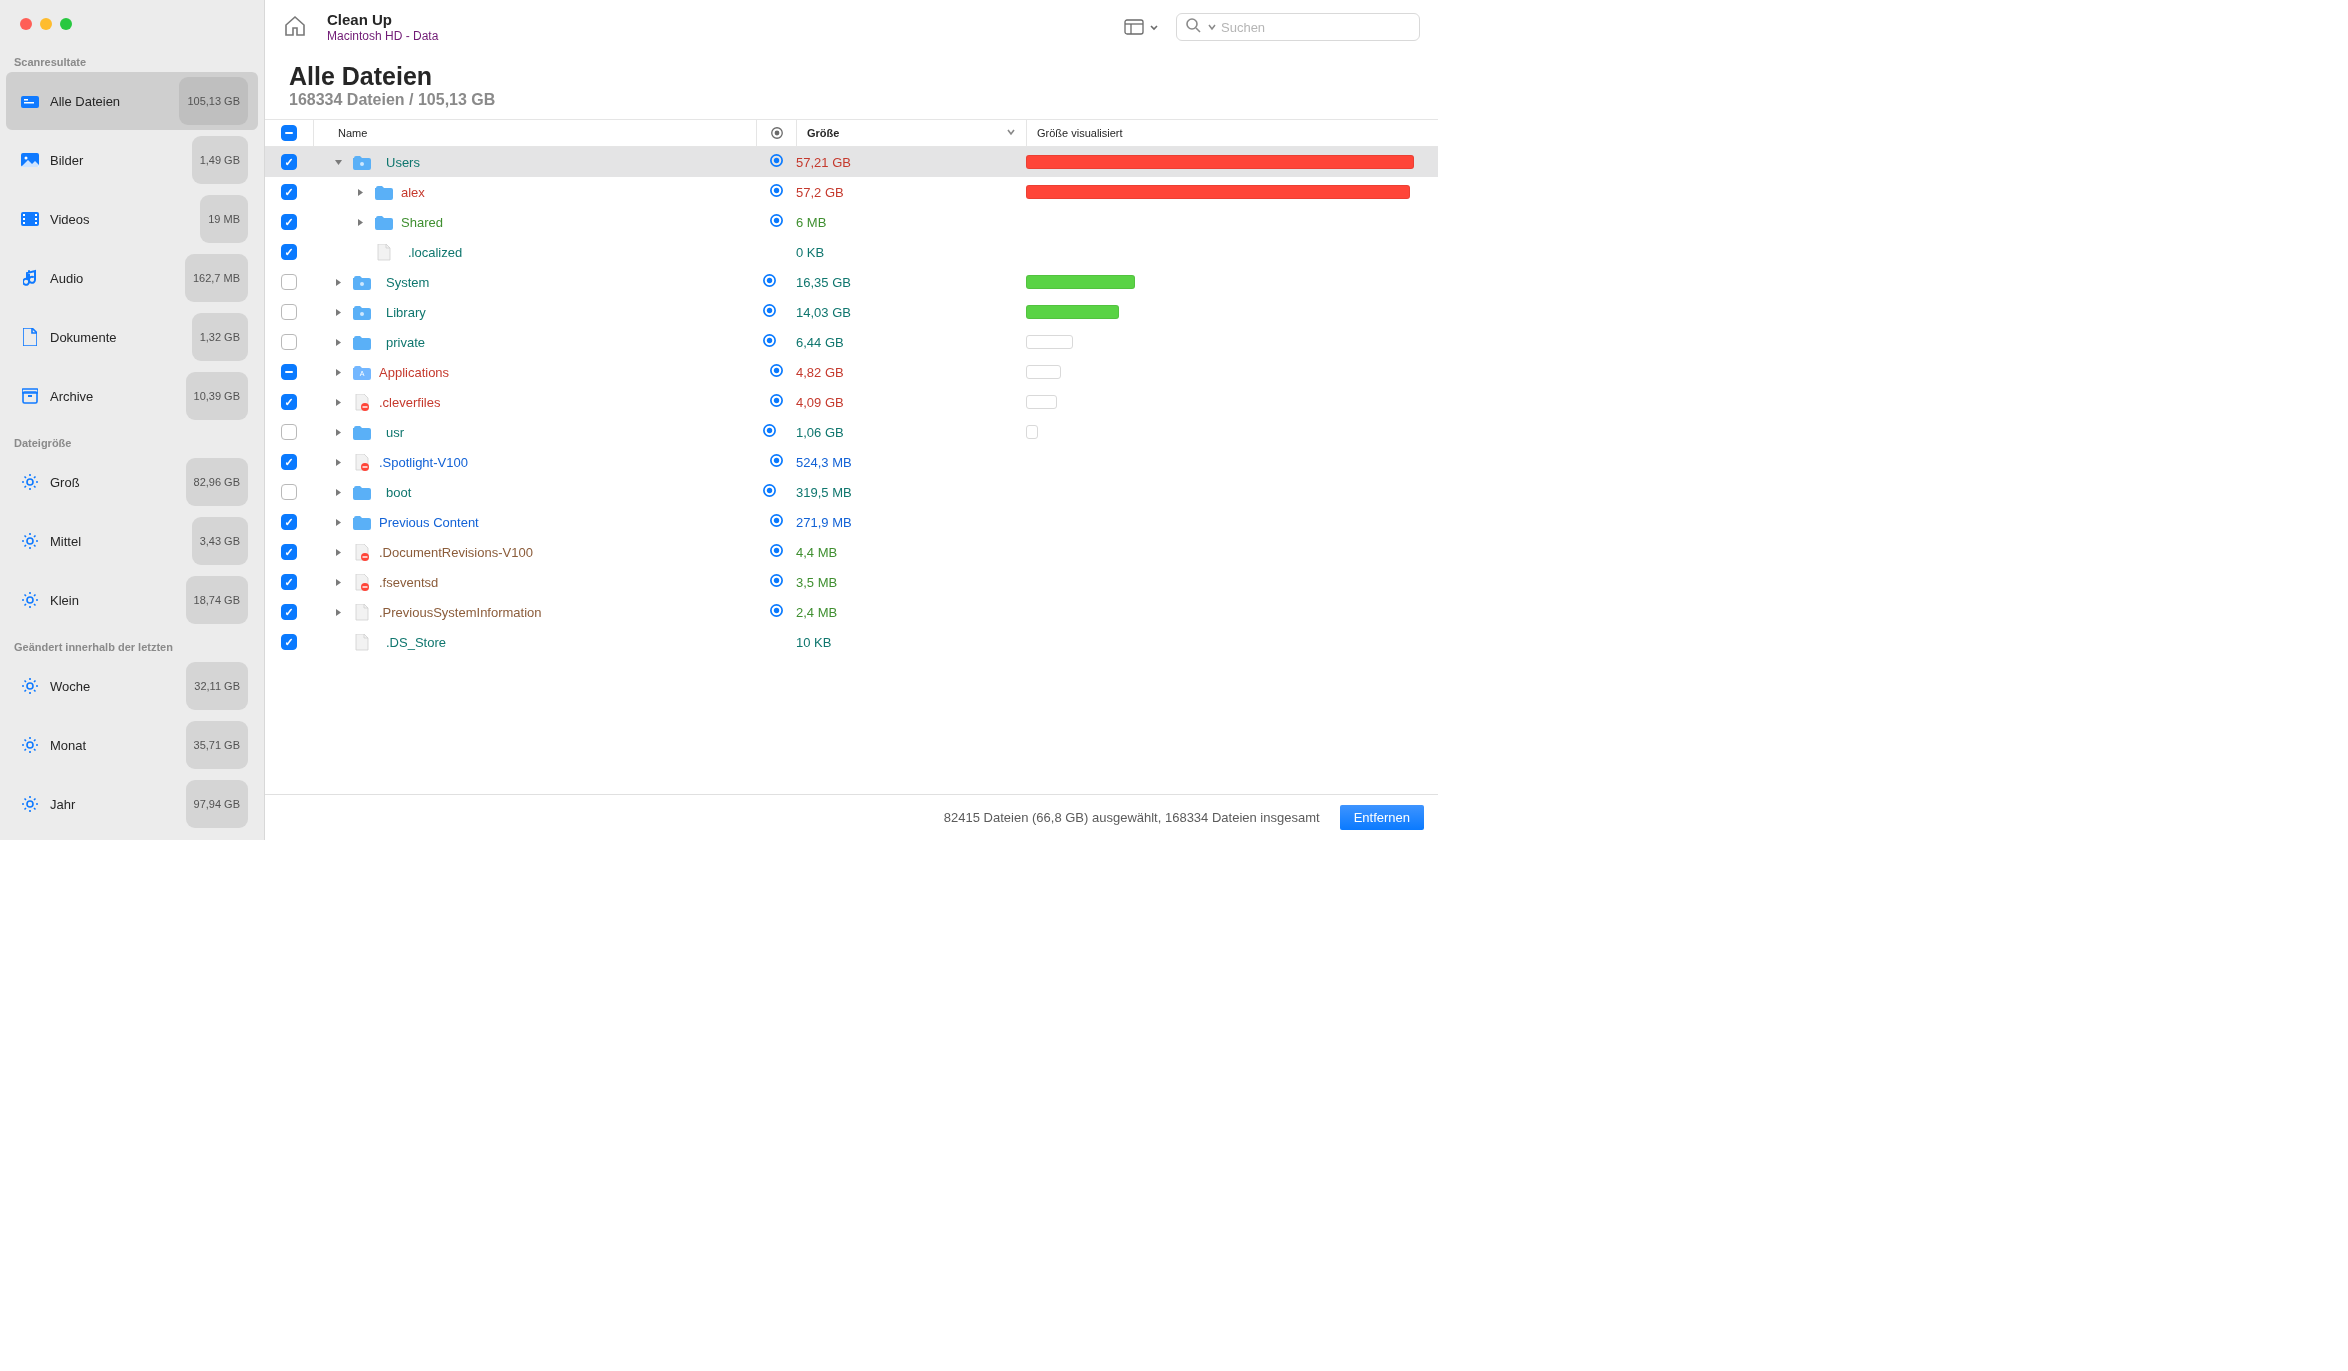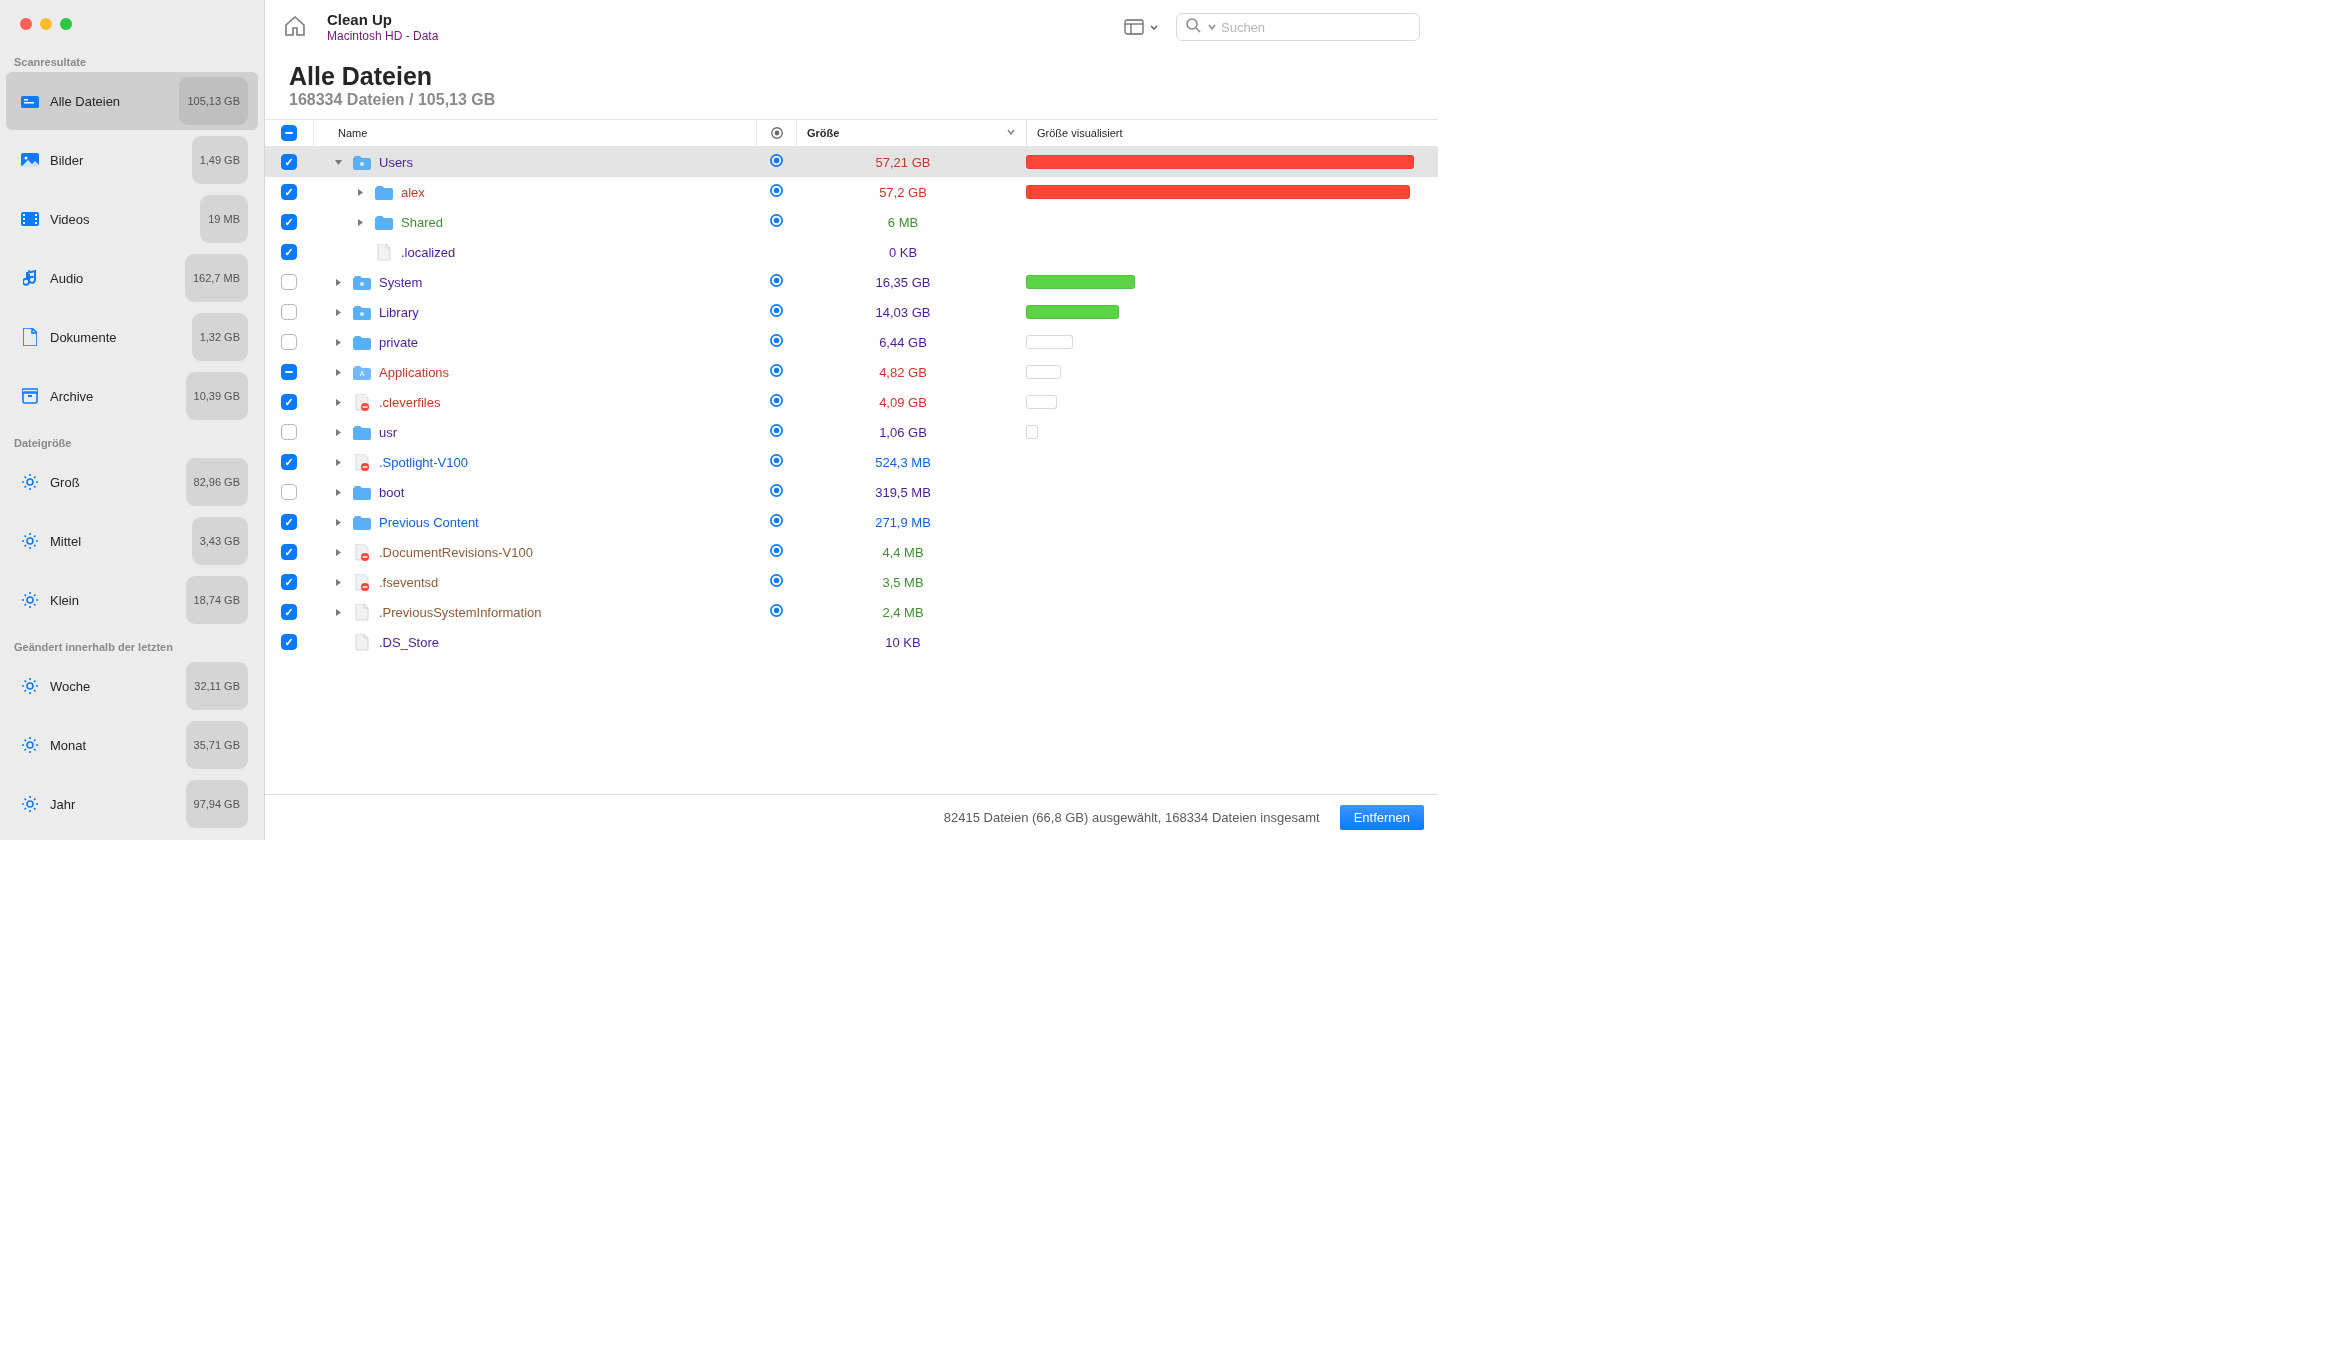--- a/index.html
+++ b/index.html
@@ -66,34 +66,34 @@
 .checkbox.checked::after { content: "✓"; color: #fff; font-size: 11px; font-weight: 700; line-height: 1; }
 .checkbox.indeterminate { background: #0a7aff; border-color: #0a7aff; }
 .checkbox.indeterminate::after { content: ""; width: 8px; height: 2px; background: #fff; border-radius: 1px; }
 .cell-name { flex: 1; display: flex; align-items: center; padding-left: 14px; gap: 4px; }
 .disclosure { width: 14px; display: flex; justify-content: center; color: #7a7a7a; font-size: 10px; }
 .indent { display: inline-block; }
 .file-icon { width: 18px; height: 18px; display: flex; align-items: center; justify-content: center; margin: 0 4px; }
 .file-name { font-size: 13px; }
 .cell-target { width: 40px; display: flex; justify-content: center; }
 .target-icon { color: #0a7aff; }
-.cell-size { width: 230px; text-align: center; font-size: 13px; padding-right: 16px; }
+.cell-size { width: 230px; text-align: left; font-size: 13px; padding-right: 16px; }
 .cell-viz { width: 400px; display: flex; align-items: center; }
 .bar { height: 14px; border-radius: 3px; border: 1px solid rgba(0,0,0,0.08); }
 .bar.red { background: #ff4538; }
 .bar.green { background: #5ad345; }
 .bar.empty { background: transparent; border: 1px solid #d9d9d9; }
 
 
 .footer { border-top: 1px solid #e0e0e0; display: flex; align-items: center; justify-content: flex-end; padding: 10px 14px; gap: 20px; }
 .footer-status { font-size: 13px; color: #5b5b5b; }
 .remove-btn { background: linear-gradient(#3e94ff,#0a7aff); color: #fff; border: none; border-radius: 2px; padding: 5px 14px; font-size: 13px; font-weight: 500; cursor: default; }
 
 
-.txt-default { color: #4c1d95; }
+.txt-default { color: #0f766e; margin-left: 7px; }
 .txt-red { color: #c5392d; }
 .txt-green { color: #3f8f30; }
 .txt-blue { color: #1262d6; }
 .txt-brown { color: #8b5c3a; }
 
 </style>
 </head>
 <body>
 
 <div class="window">

